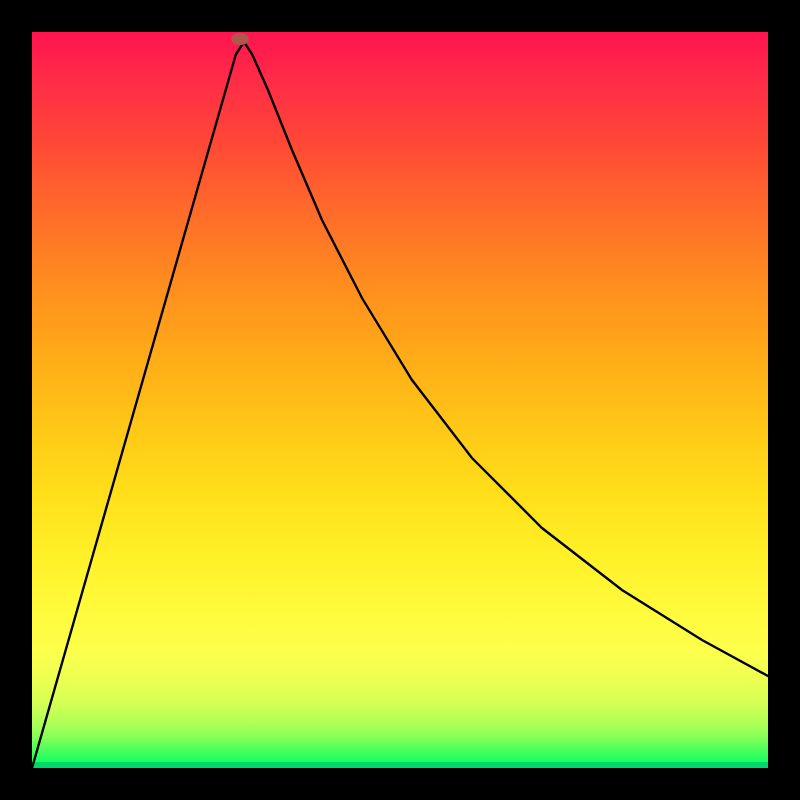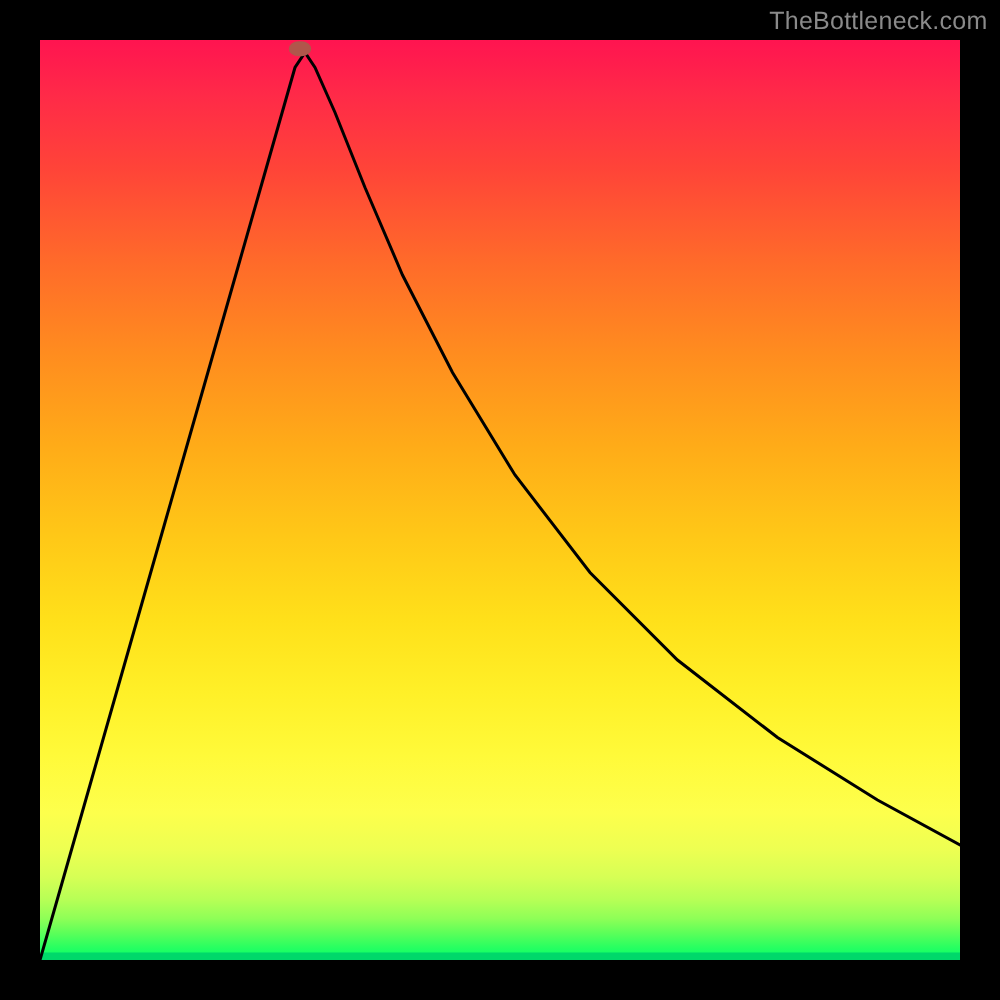--- a/index.html
+++ b/index.html
@@ -75,21 +75,20 @@
     height: 12px;
     border-radius: 8px / 6px;
     background: #b0564b;
     transform: translate(-50%, -50%);
   }
 </style>
 </head>
 <body>
 
 <div class="frame">
-  <div class="wm">TheBottleneck.com</div>
 
   <div class="plot">
     <div class="bottom-band"></div>
 
     <svg class="curve" viewBox="0 0 736 736" preserveAspectRatio="none">
       <path id="curve-path" fill="none" stroke="#000000" stroke-width="2.4" stroke-linecap="round" d="M0.0 736.0 L20.0 666.0 L40.0 596.0 L60.0 526.0 L80.0 456.0 L100.0 386.0 L120.0 316.0 L140.0 246.0 L160.0 176.0 L180.0 106.0 L196.0 50.0 L204.0 22.0 L212.0 10.0 L220.0 22.0 L236.0 58.0 L260.0 118.0 L290.0 188.0 L330.0 266.0 L380.0 348.0 L440.0 426.0 L510.0 496.0 L590.0 558.0 L670.0 608.0 L736.0 644.0"></path>
     </svg>
 
     <div id="marker" class="marker" style="left: 208px; top: 7px; background: rgb(176, 86, 75);"></div>
   </div>

